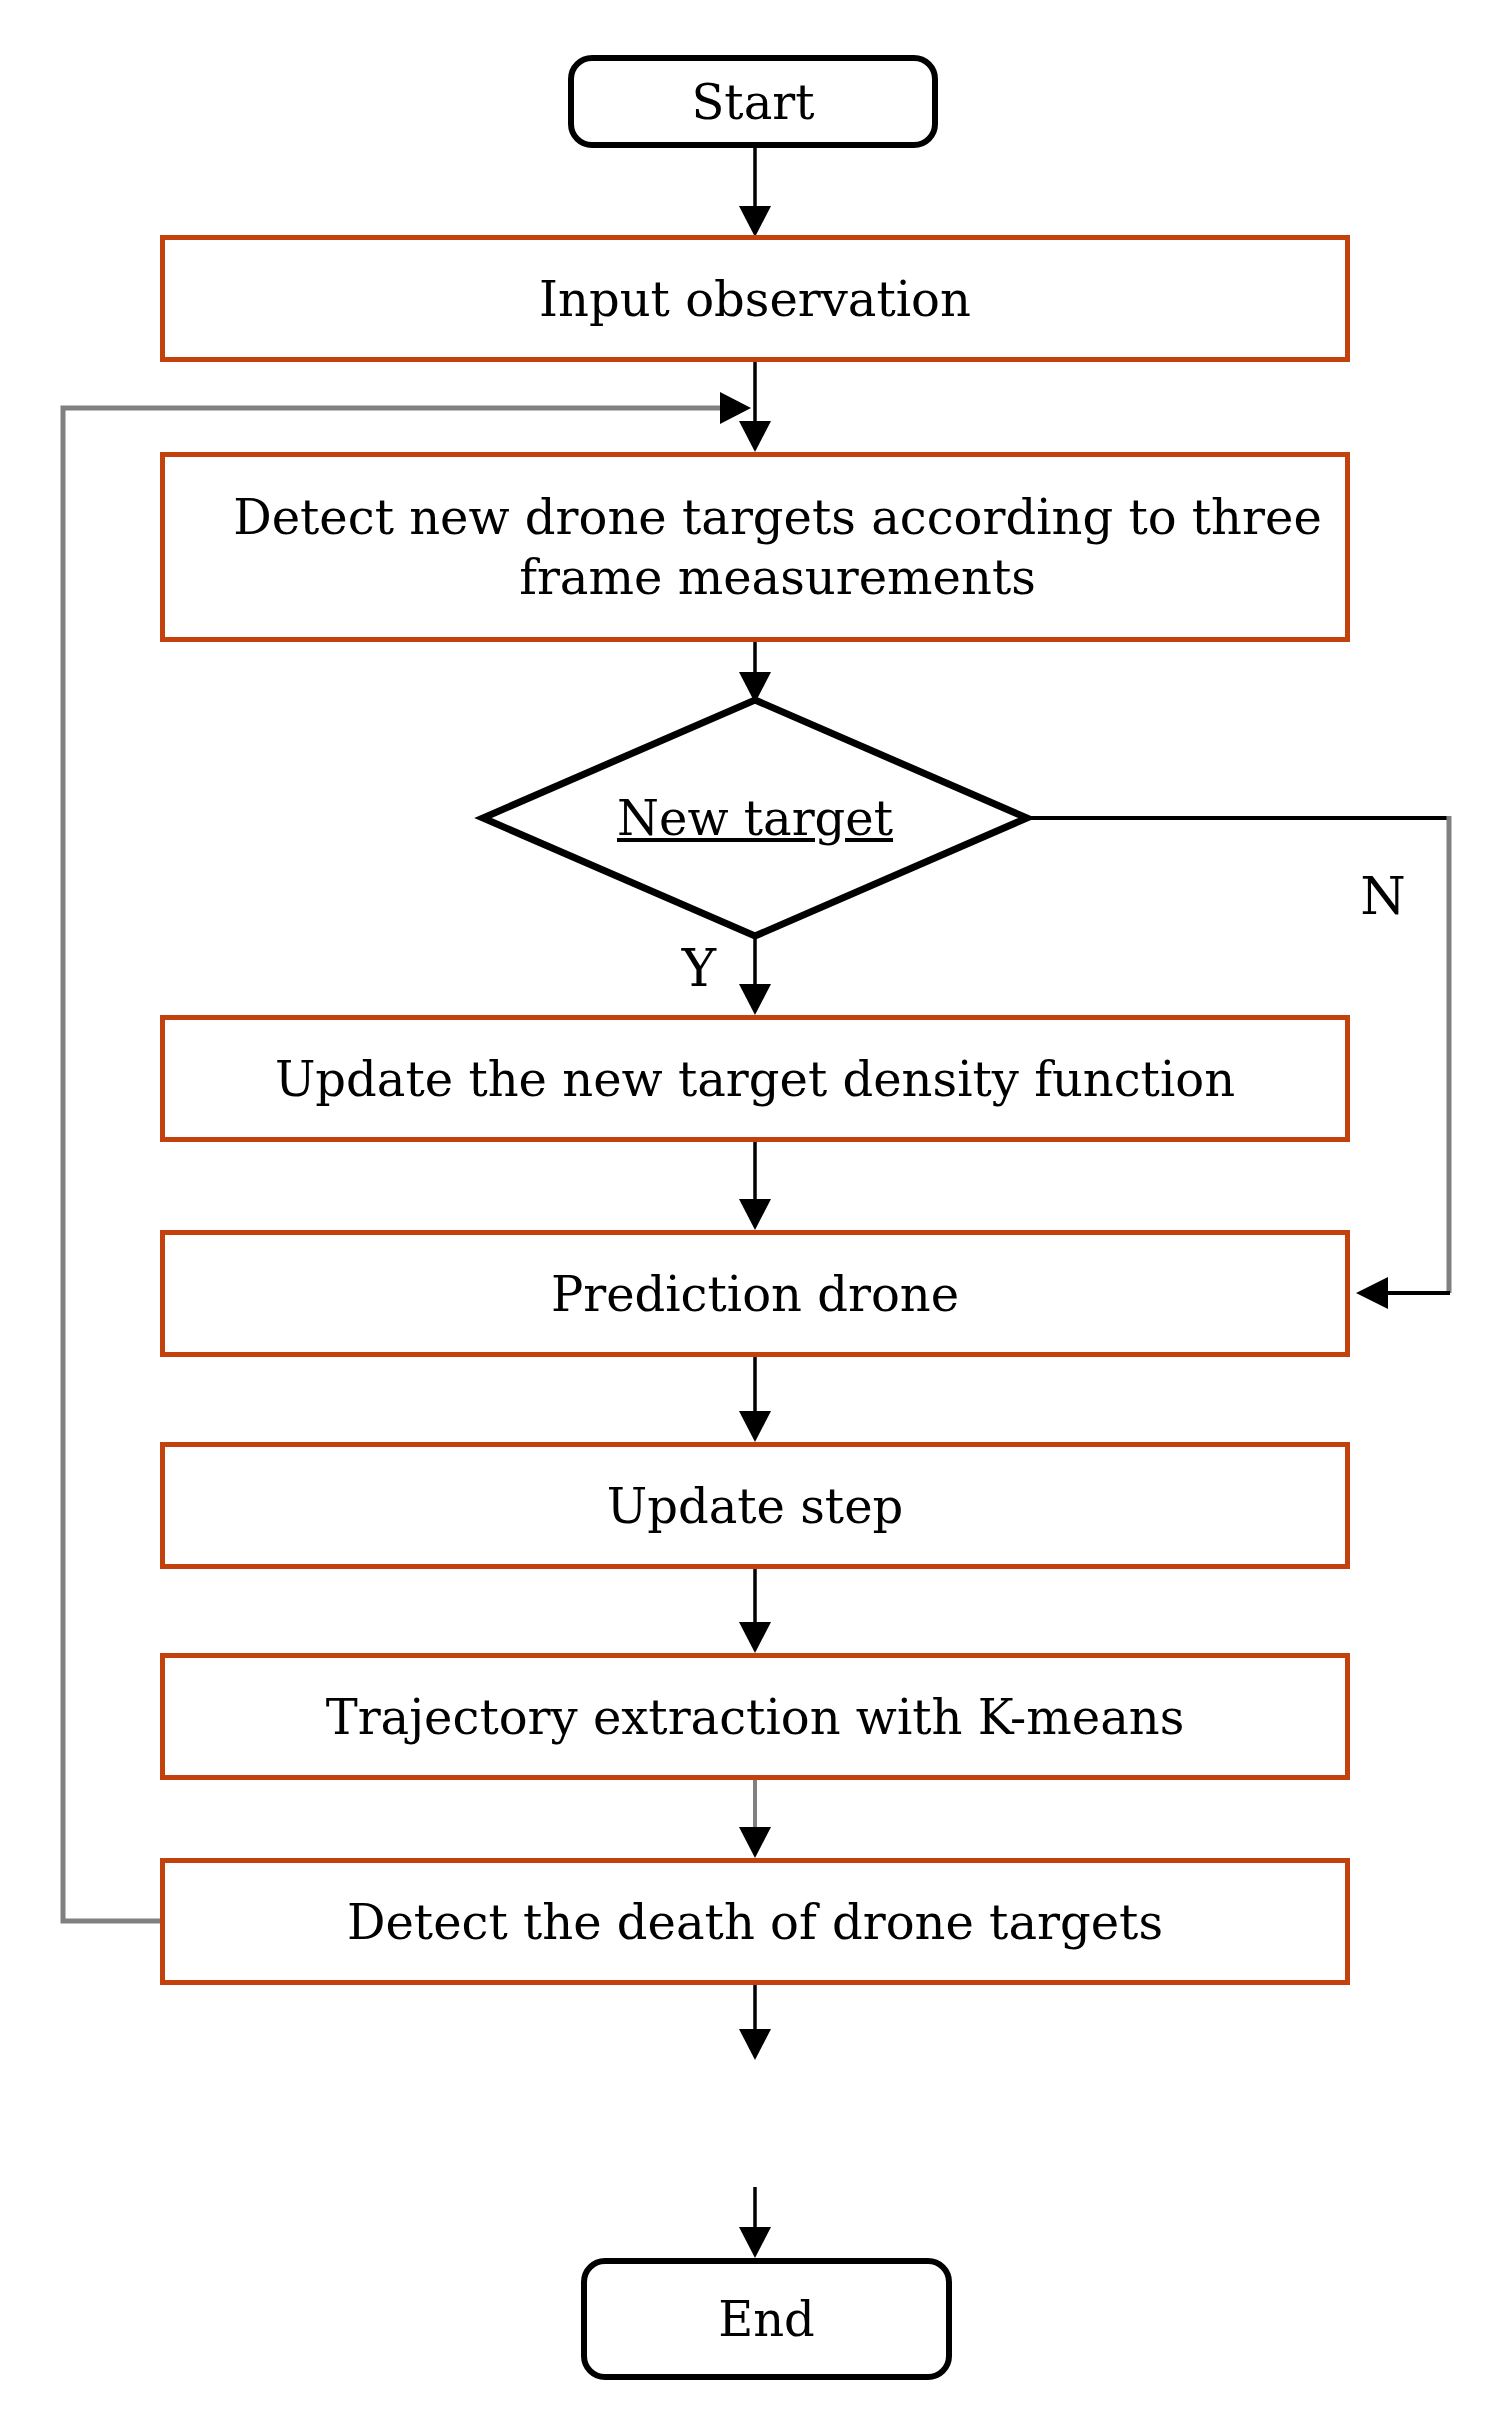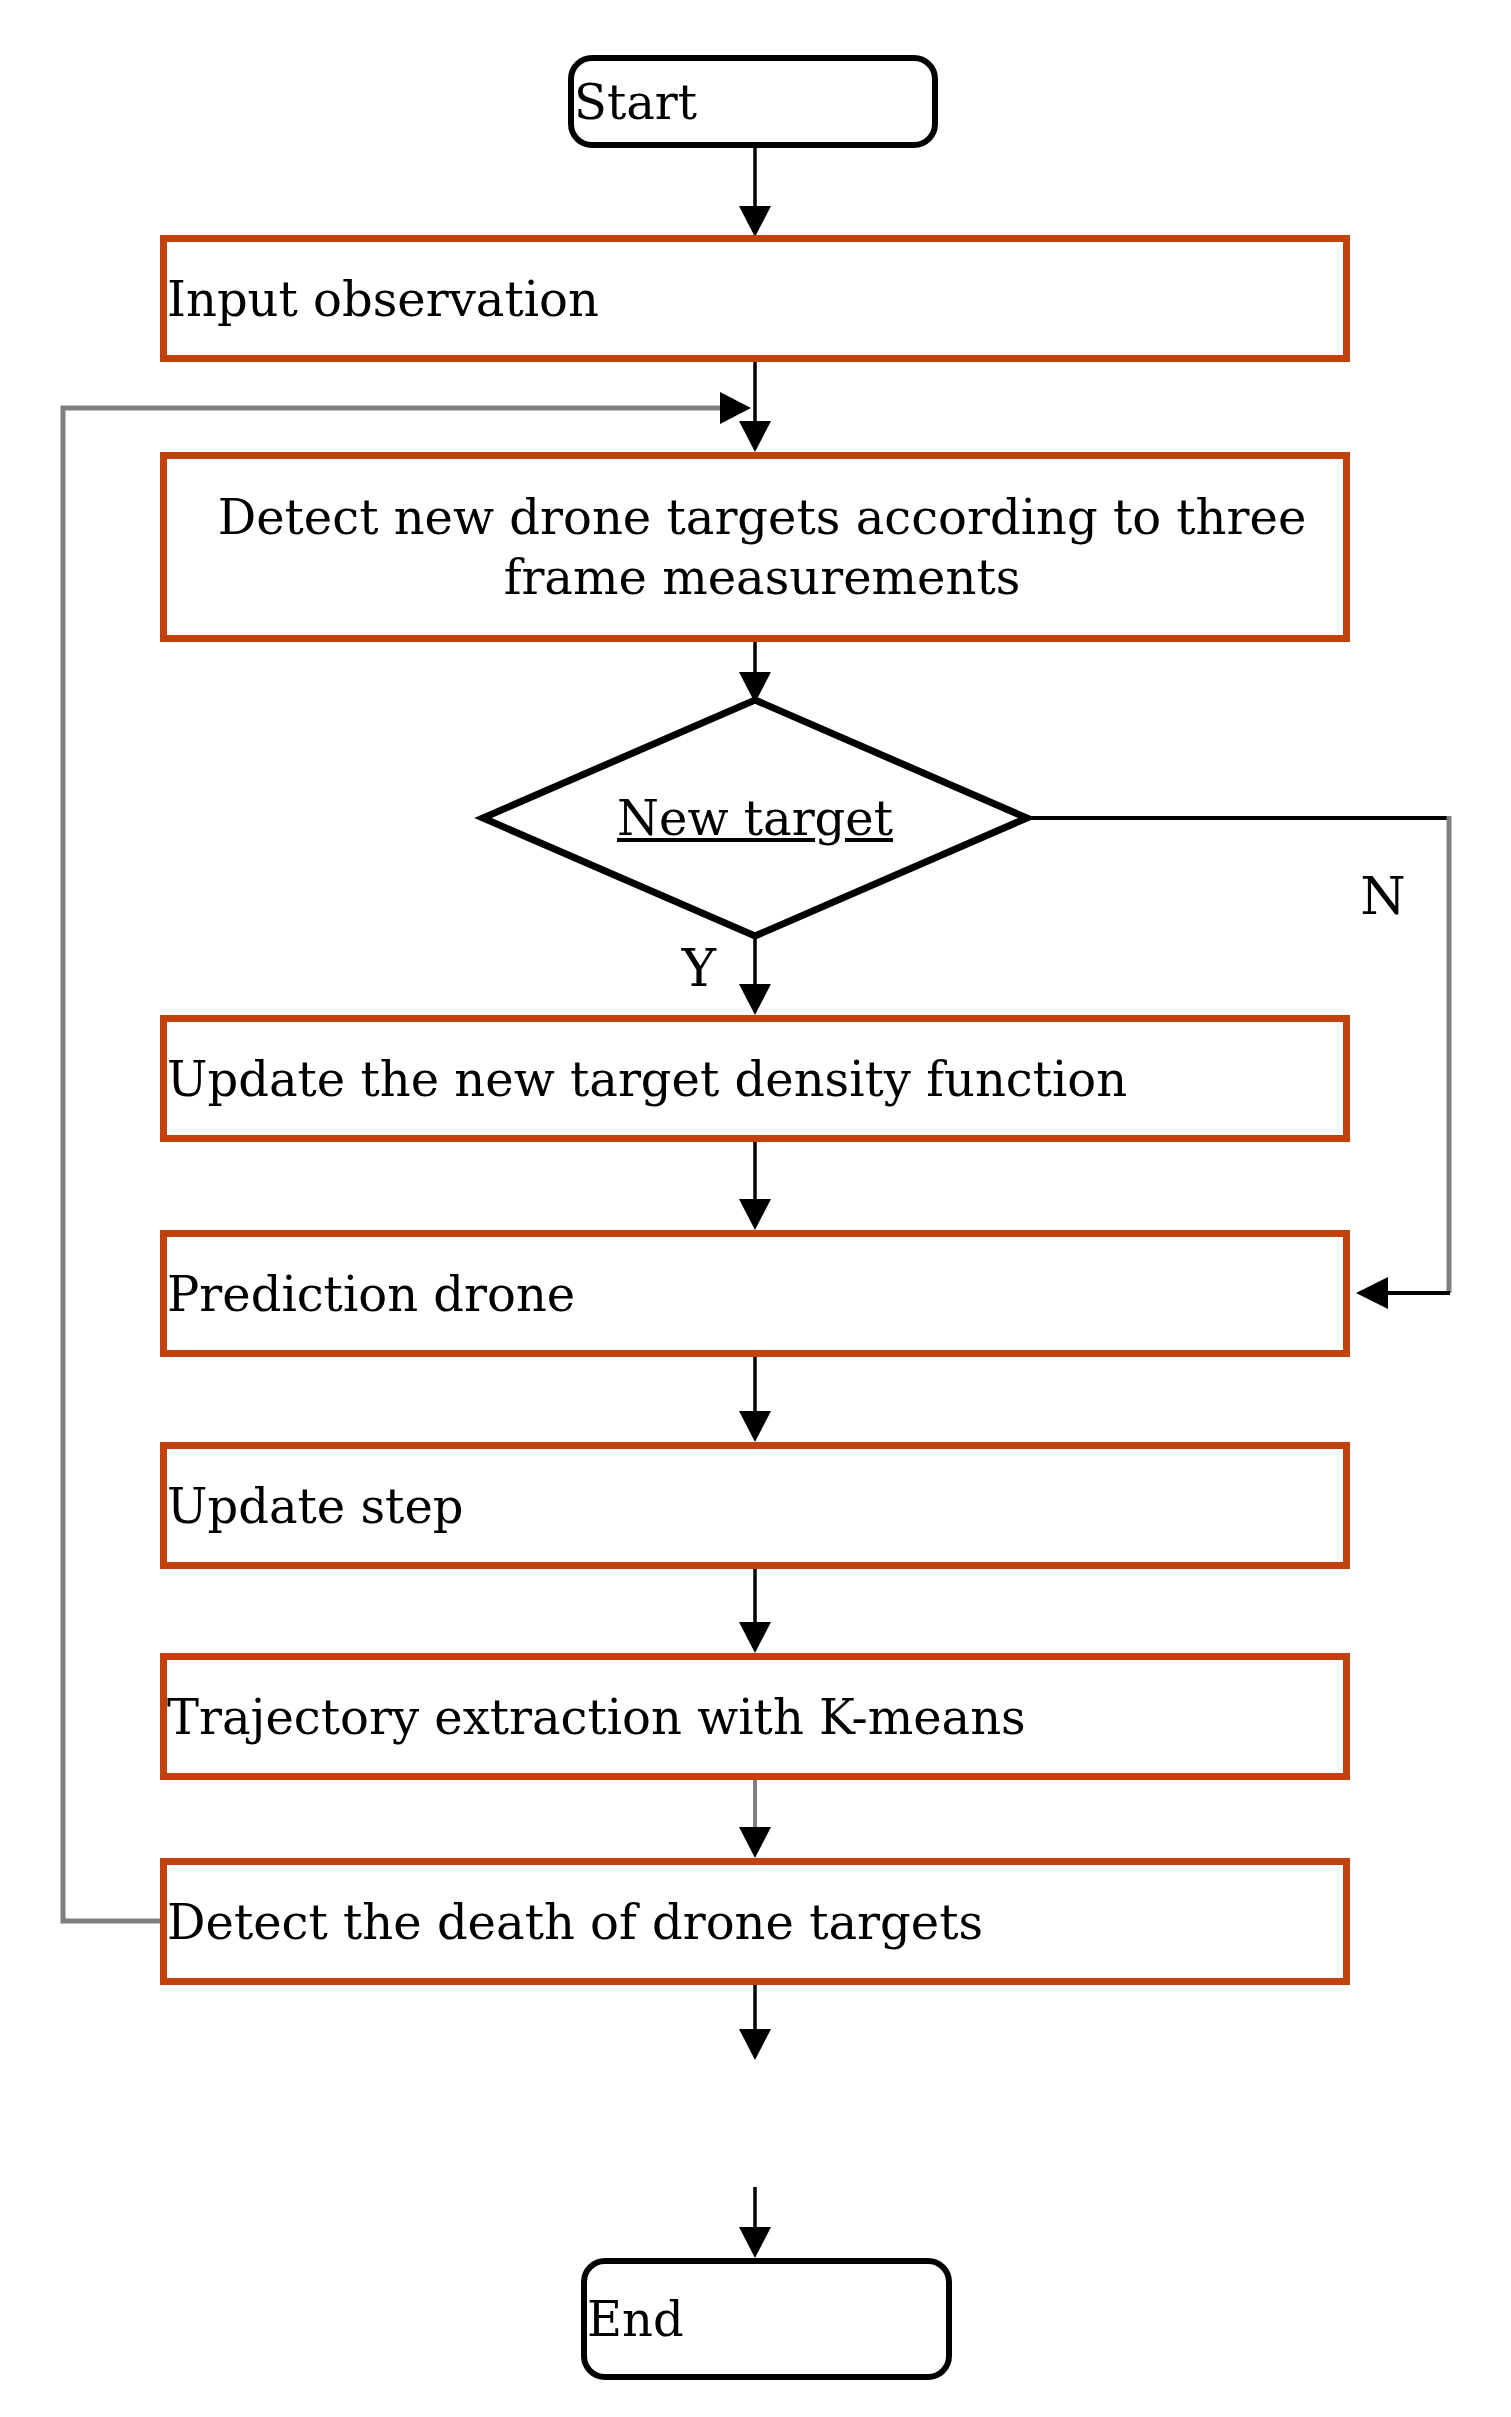--- a/index.html
+++ b/index.html
@@ -7,28 +7,28 @@
     position:relative;
     width:1511px;height:2417px;
     background:#ffffff;
     font-family:"DejaVu Serif","Liberation Serif",serif;
     color:#000;
     overflow:hidden;
   }
   #wires{position:absolute;left:0;top:0;width:1511px;height:2417px;}
   .node{
     position:absolute;
-    display:flex;align-items:center;
+    display:flex;align-items:center;justify-content:center;
     text-align:center;
     background:#ffffff;
     font-size:48px;
     line-height:60px;
     box-sizing:border-box;
   }
-  .process{border:7px solid #c2410c;}
+  .process{border:5px solid #c2410c;}
   .terminator{border:6px solid #000;border-radius:24px;}
   .diamond-label{
     position:absolute;
     background:transparent;
     display:flex;align-items:center;justify-content:center;
     font-size:48px;
     text-decoration:underline;
   }
   .branch-label{
     position:absolute;

